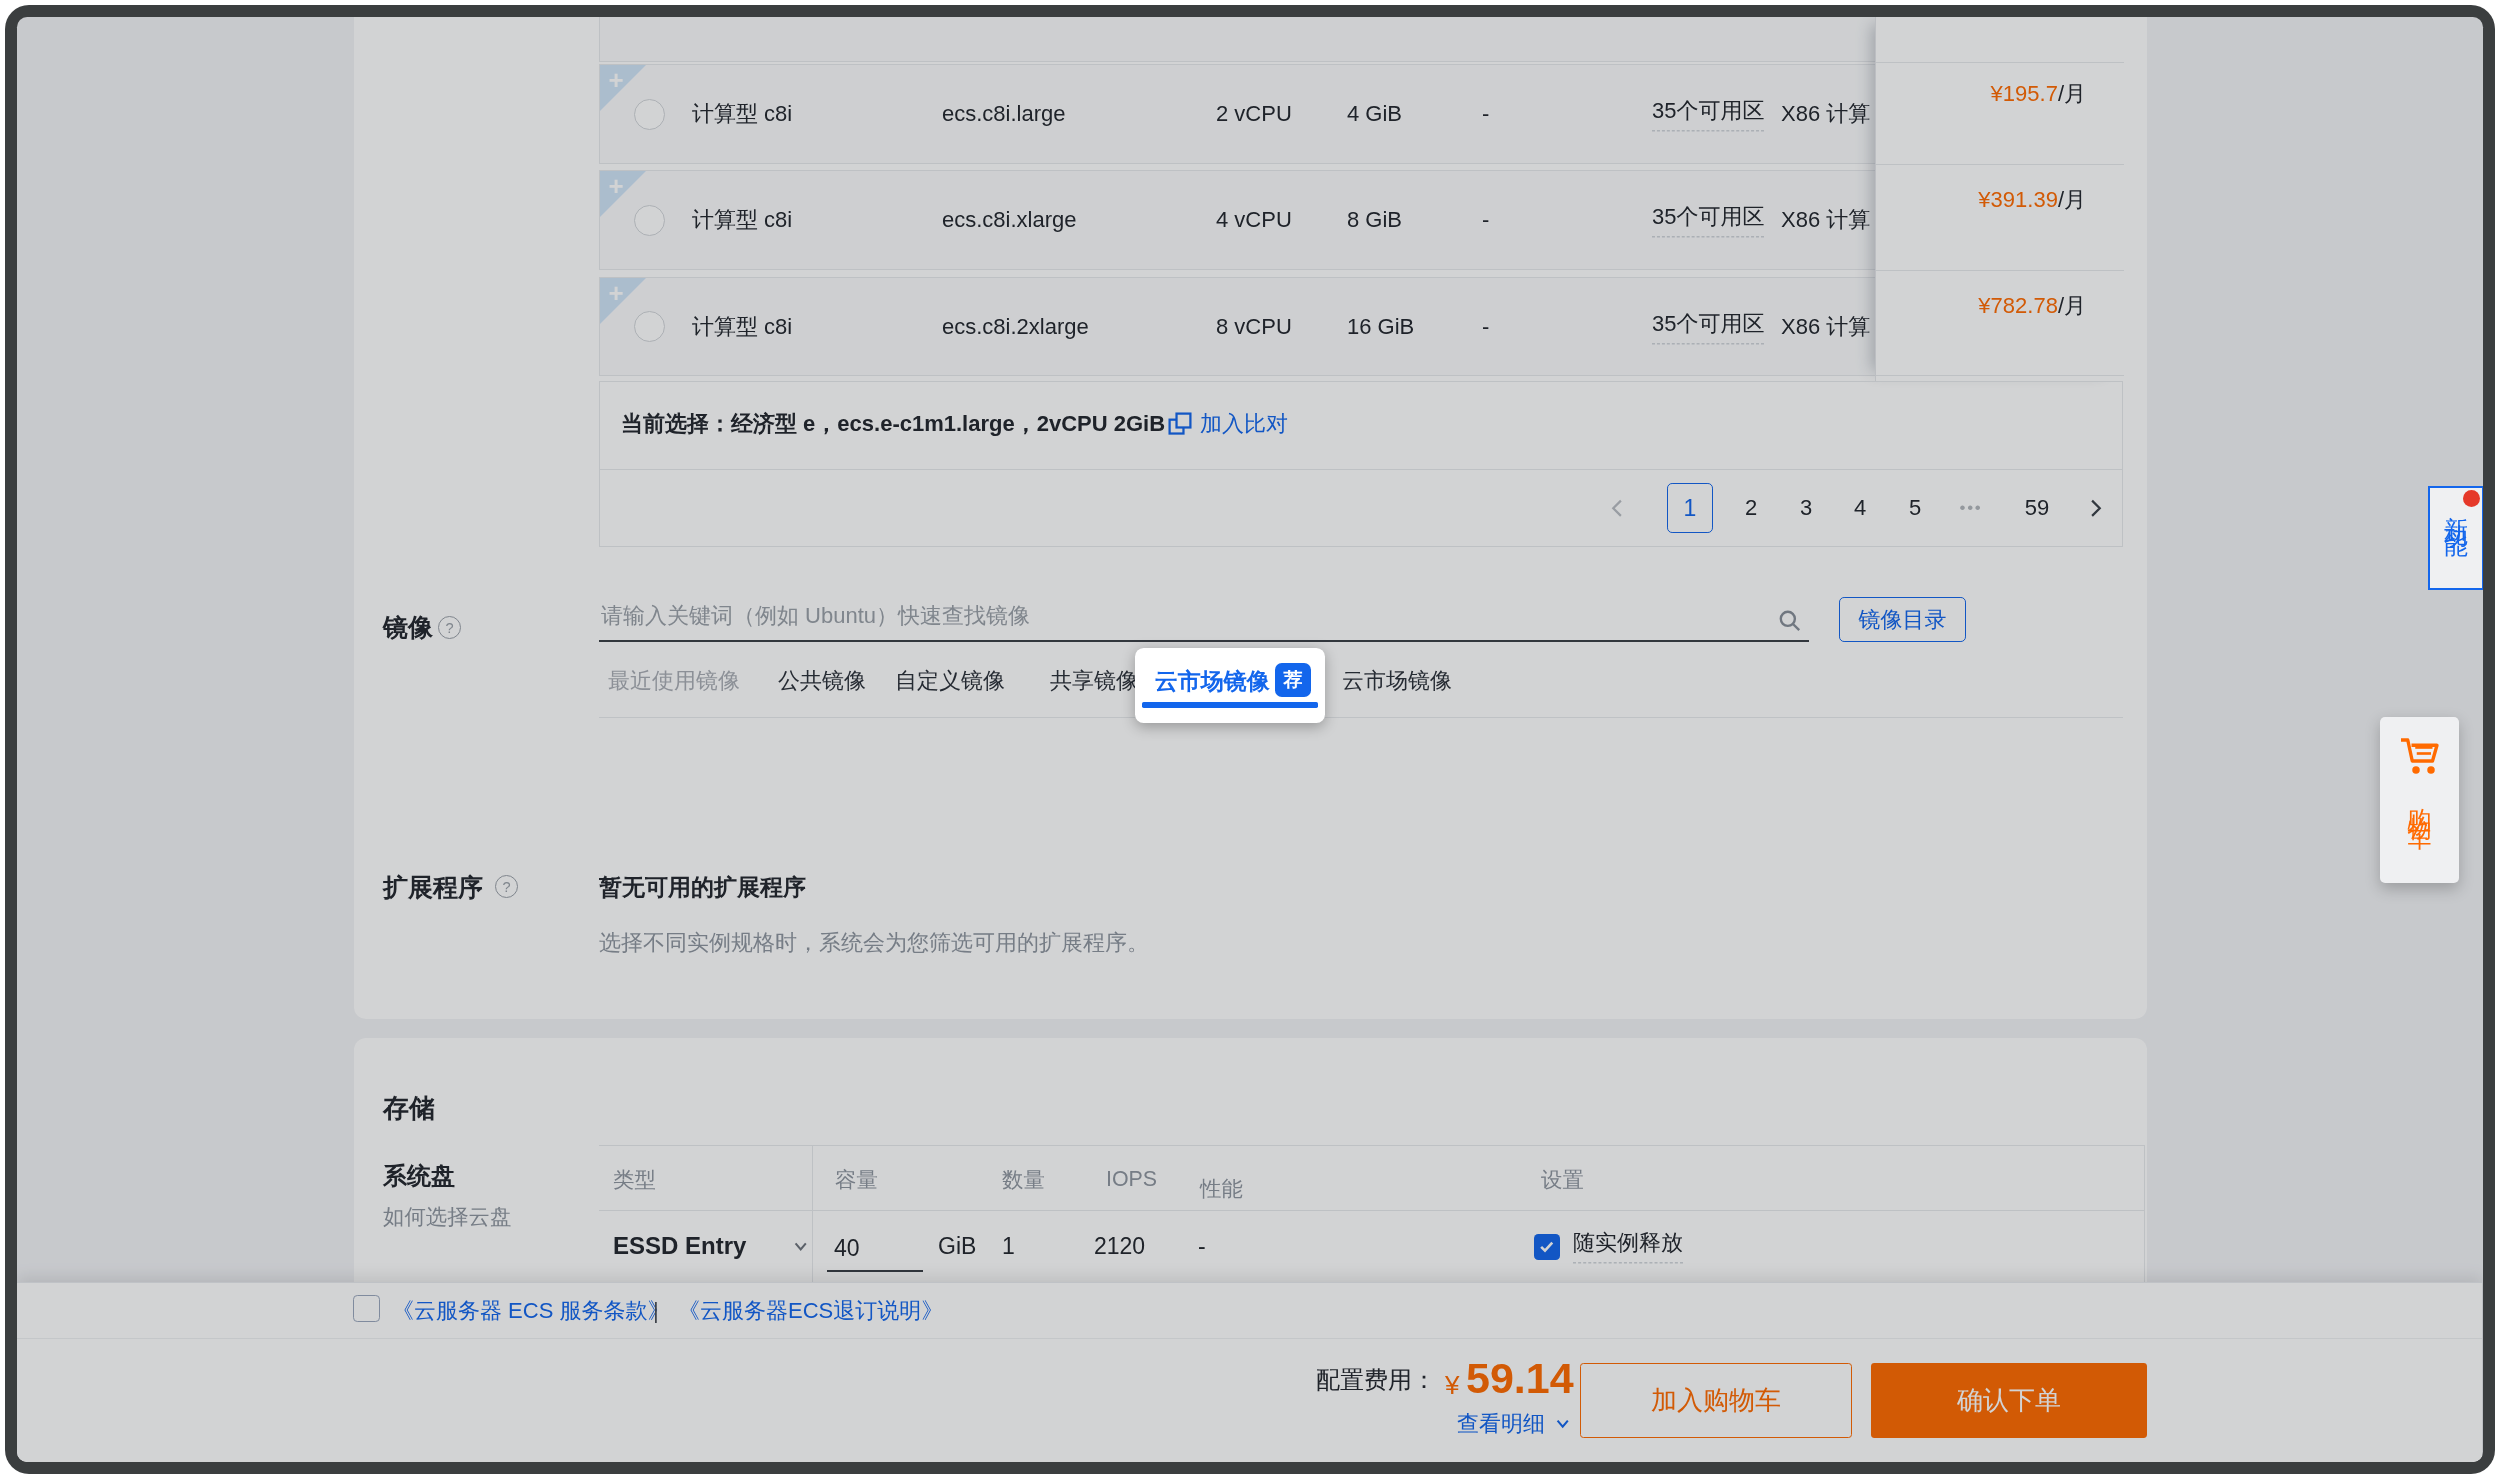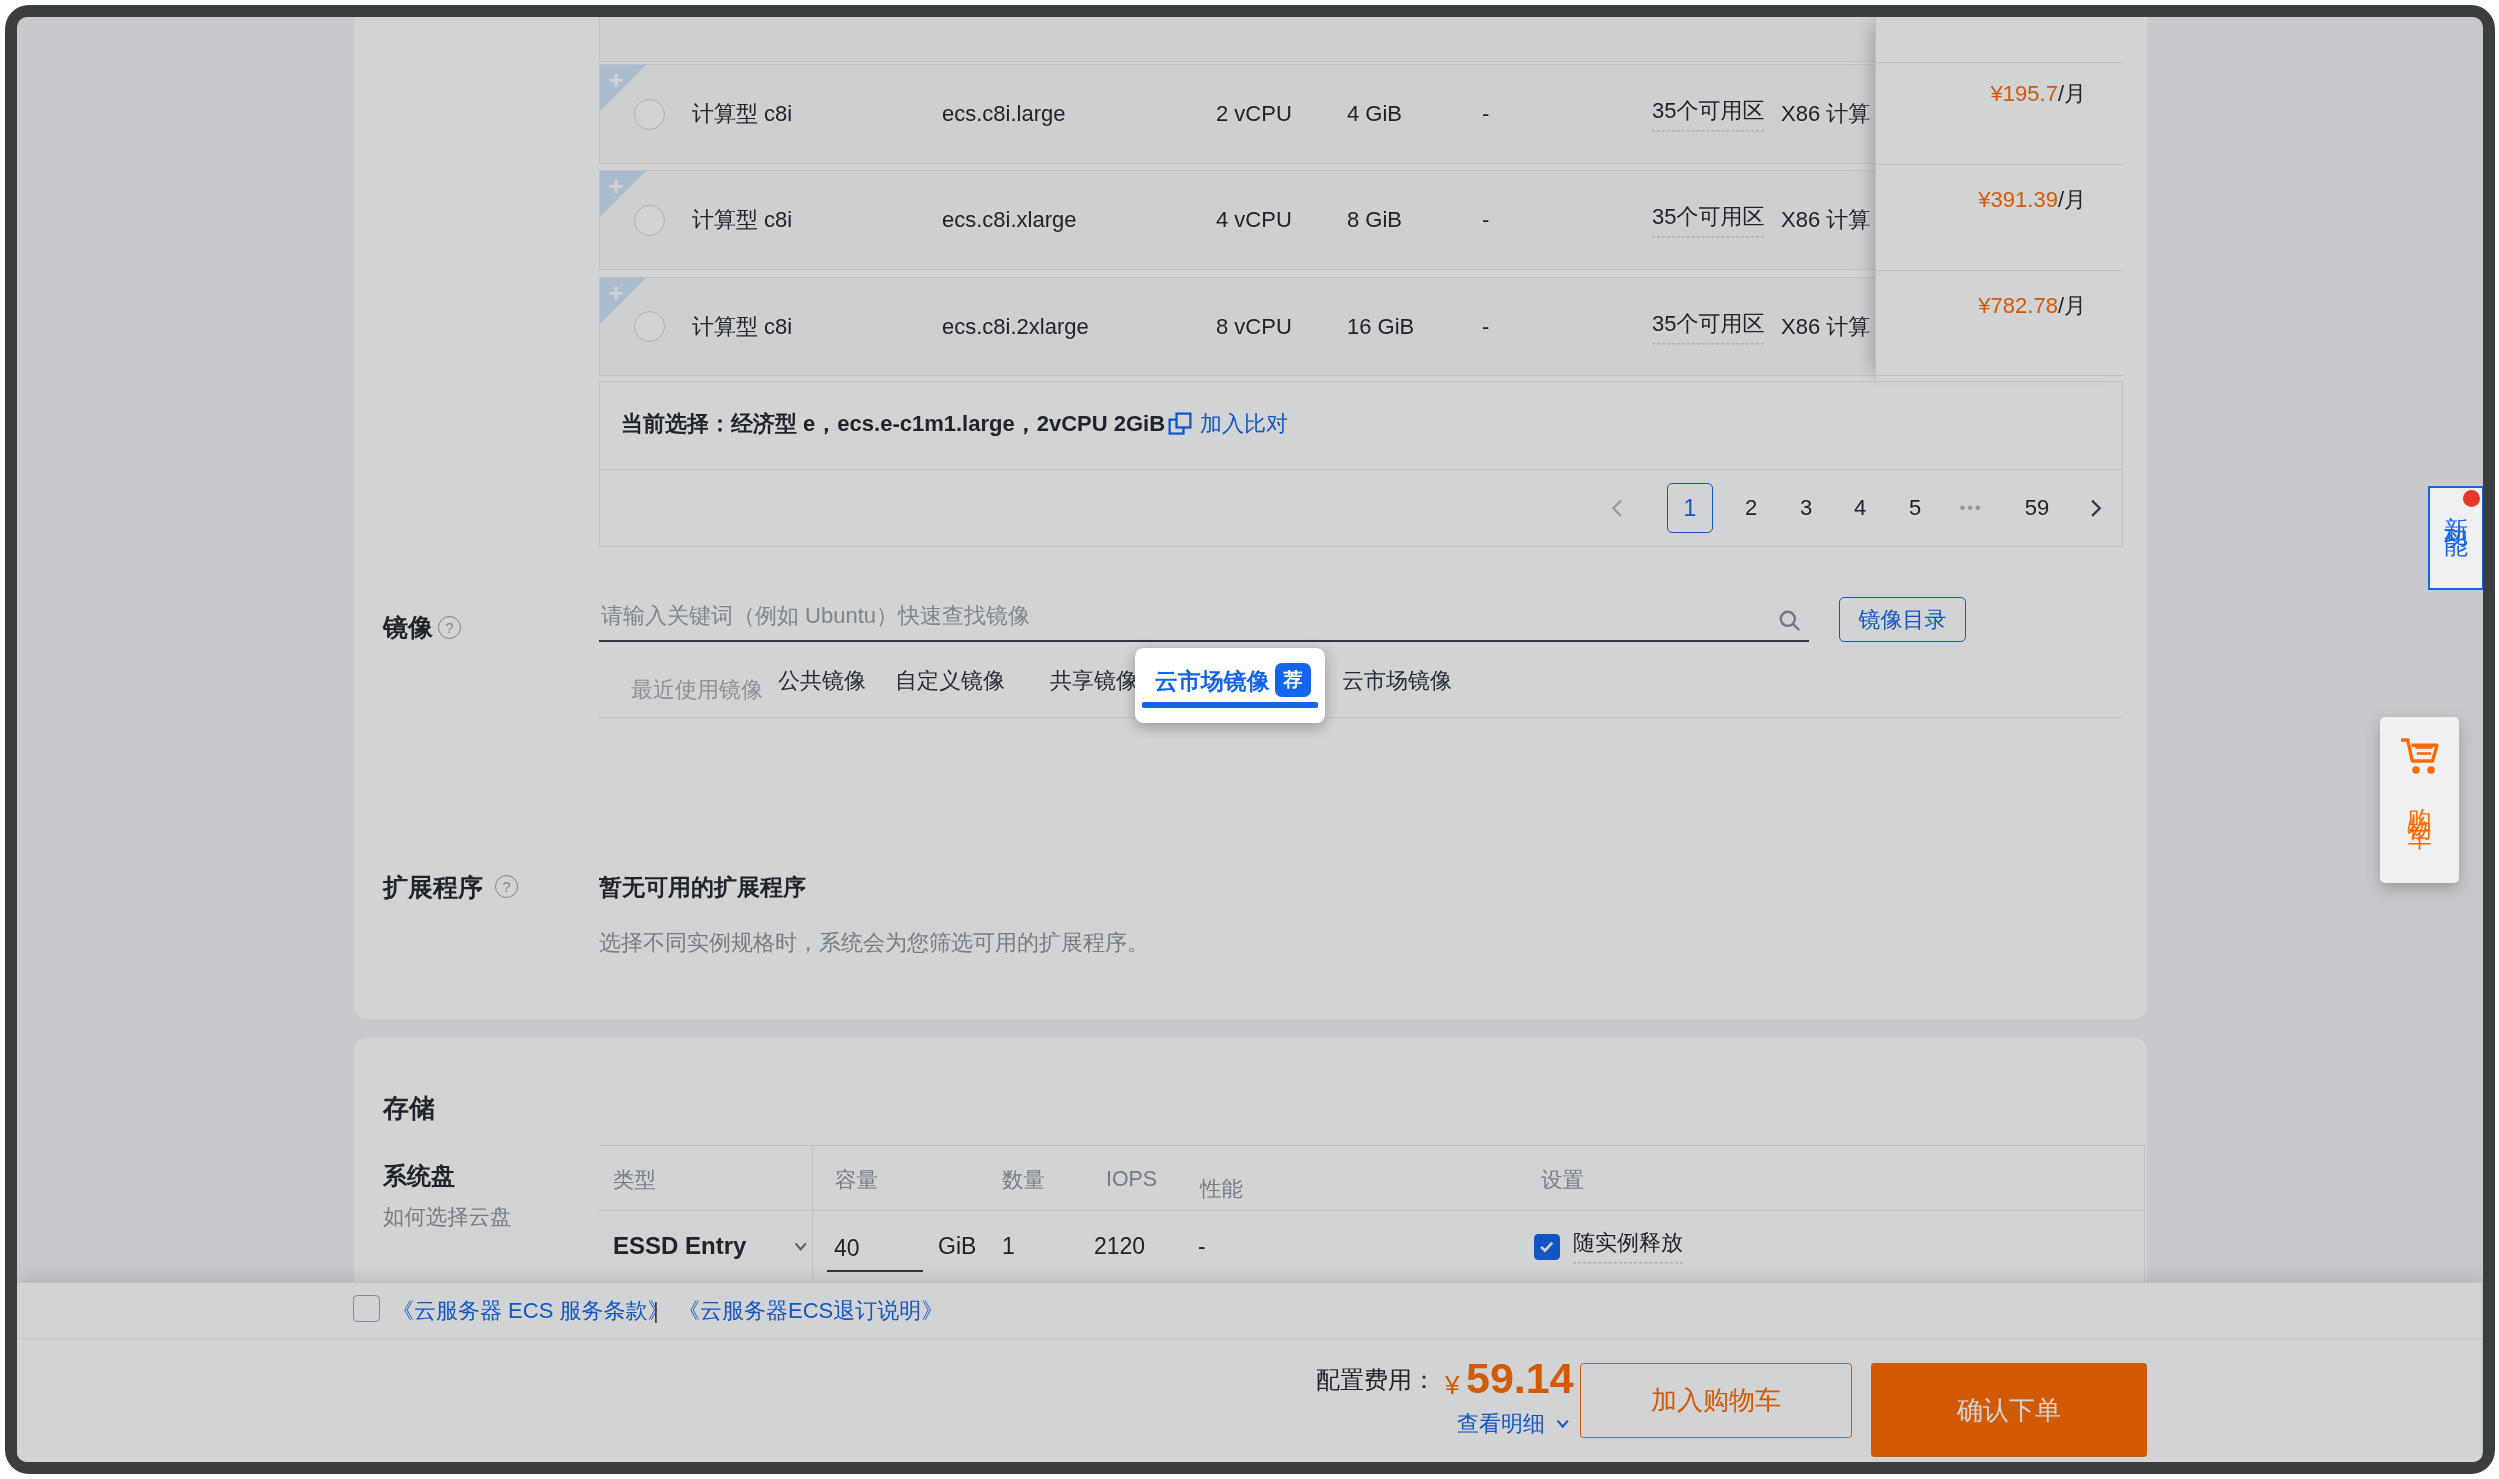--- a/index.html
+++ b/index.html
@@ -142,21 +142,21 @@
       <input class="abs searchbox" style="left: 599px; top: 592px; width: 1164px; height: 45px;" placeholder="请输入关键词（例如 Ubuntu）快速查找镜像">
       <div class="abs" style="left:599px;top:640px;width:1210px;height:1.7px;background:#3a3f46;"></div>
       <svg class="abs" style="left:1777px;top:608px;" width="26" height="26" viewBox="0 0 24 24">
         <circle cx="10" cy="10" r="6.5" fill="none" stroke="#878e98" stroke-width="2.2"></circle>
         <line x1="15" y1="15" x2="20.5" y2="20.5" stroke="#878e98" stroke-width="2.2"></line>
       </svg>
       <div class="abs btn-outline-blue" style="left:1839px;top:597px;width:127px;height:45px;">
           <span>镜像目录</span>
         </div>
 
-      <span class="abs vc tab disabled" style="left:631px;top:681px;margin-top:9px;">最近使用镜像</span>
+      <span class="abs vc tab disabled" style="left:608px;top:681px;">最近使用镜像</span>
       <span class="abs vc tab" style="left:778px;top:681px;">公共镜像</span>
       <span class="abs vc tab" style="left:895px;top:681px;">自定义镜像</span>
       <span class="abs vc tab" style="left:1034px;top:681px;margin-left:16px;">共享镜像</span>
       <span class="abs vc tab" style="left:1342px;top:681px;">云市场镜像</span>
       <div class="abs hline" style="left:599px;top:717px;width:1524px;background:#e8eaed;"></div>
 
 
       <span class="abs vc t bold" style="left:383px;top:887px;font-size:25px;">扩展程序</span>
       <div class="abs helpc" style="left:495px;top:875px;">?</div>
       <span class="abs vc t bold" style="left:599px;top:887px;font-size:23px;">暂无可用的扩展程序</span>
@@ -205,21 +205,21 @@
       <span class="abs vc t" style="left:1316px;top:1380px;font-size:24px;">配置费用：</span>
       <span class="abs vc orange" style="left:1445px;top:1385px;font-size:26px;">¥</span>
       <span class="abs vc orange" style="left:1466px;top:1378px;font-size:43px;font-weight:600;">59.14</span>
       <span class="abs vc t blue" style="left:1457px;top:1424px;">查看明细</span>
       <svg class="abs" style="left:1555px;top:1418px;" width="15.4" height="12" viewBox="0 0 18 14">
         <polyline points="3,3 9,10 15,3" fill="none" stroke="#1366ec" stroke-width="2.4"></polyline>
       </svg>
       <div class="abs btn-cart" style="left:1580px;top:1363px;width:272px;height:75px;">
           <span>加入购物车</span>
         </div>
-      <div class="abs btn-confirm" style="left:1871px;top:1363px;width:276px;height:94px;">
+      <div class="abs btn-confirm" style="left:1871px;top:1363px;width:276px;height:75px;">
           <span>确认下单</span>
         </div>
 
       <div class="overlay" style="left:17px;top:17px;right:17px;bottom:17px;"></div>
 
       <div class="abs spot" style="left:1135px;top:648px;width:190px;height:75px;">
         <span class="abs vc blue bold" style="left:19.7px;top:33px;font-size:23px;white-space:nowrap;">云市场镜像</span>
         <div class="abs badge" style="left:140px;top:15.4px;width:36px;height:34px;">荐</div>
         <div class="abs spotbar" style="left:6.8px;top:54px;width:176px;height:6px;"></div>
       </div>

